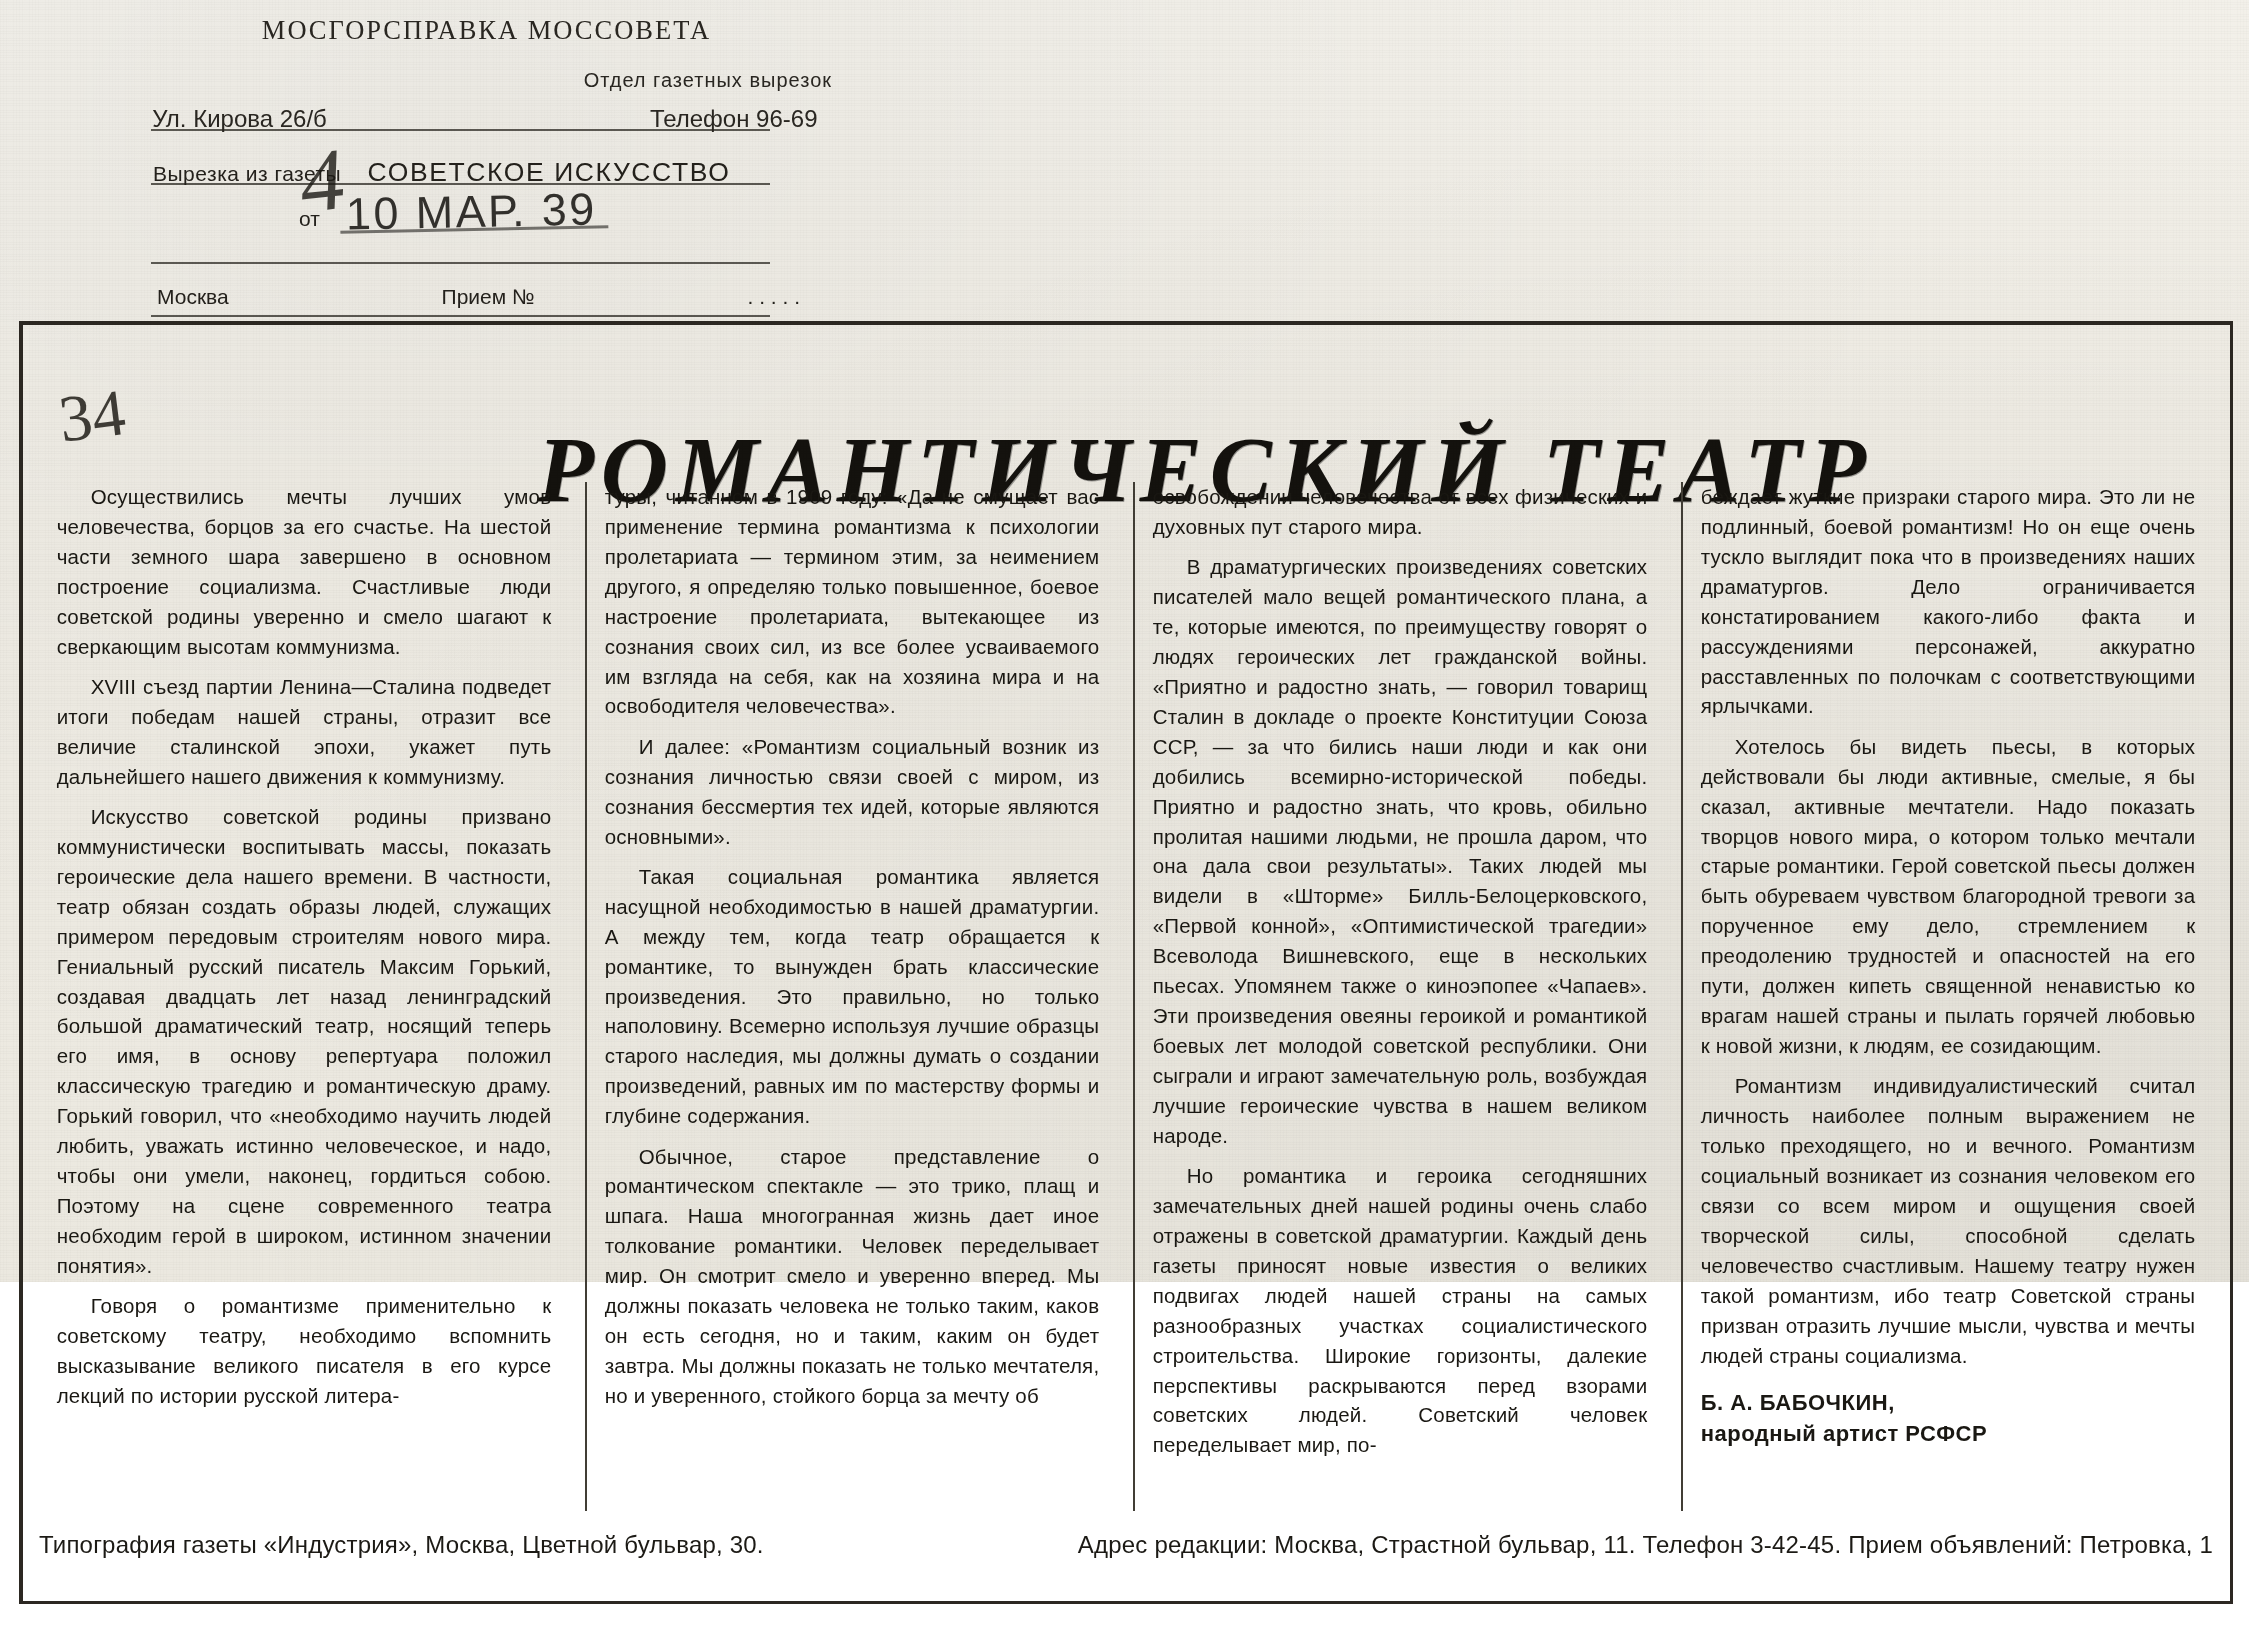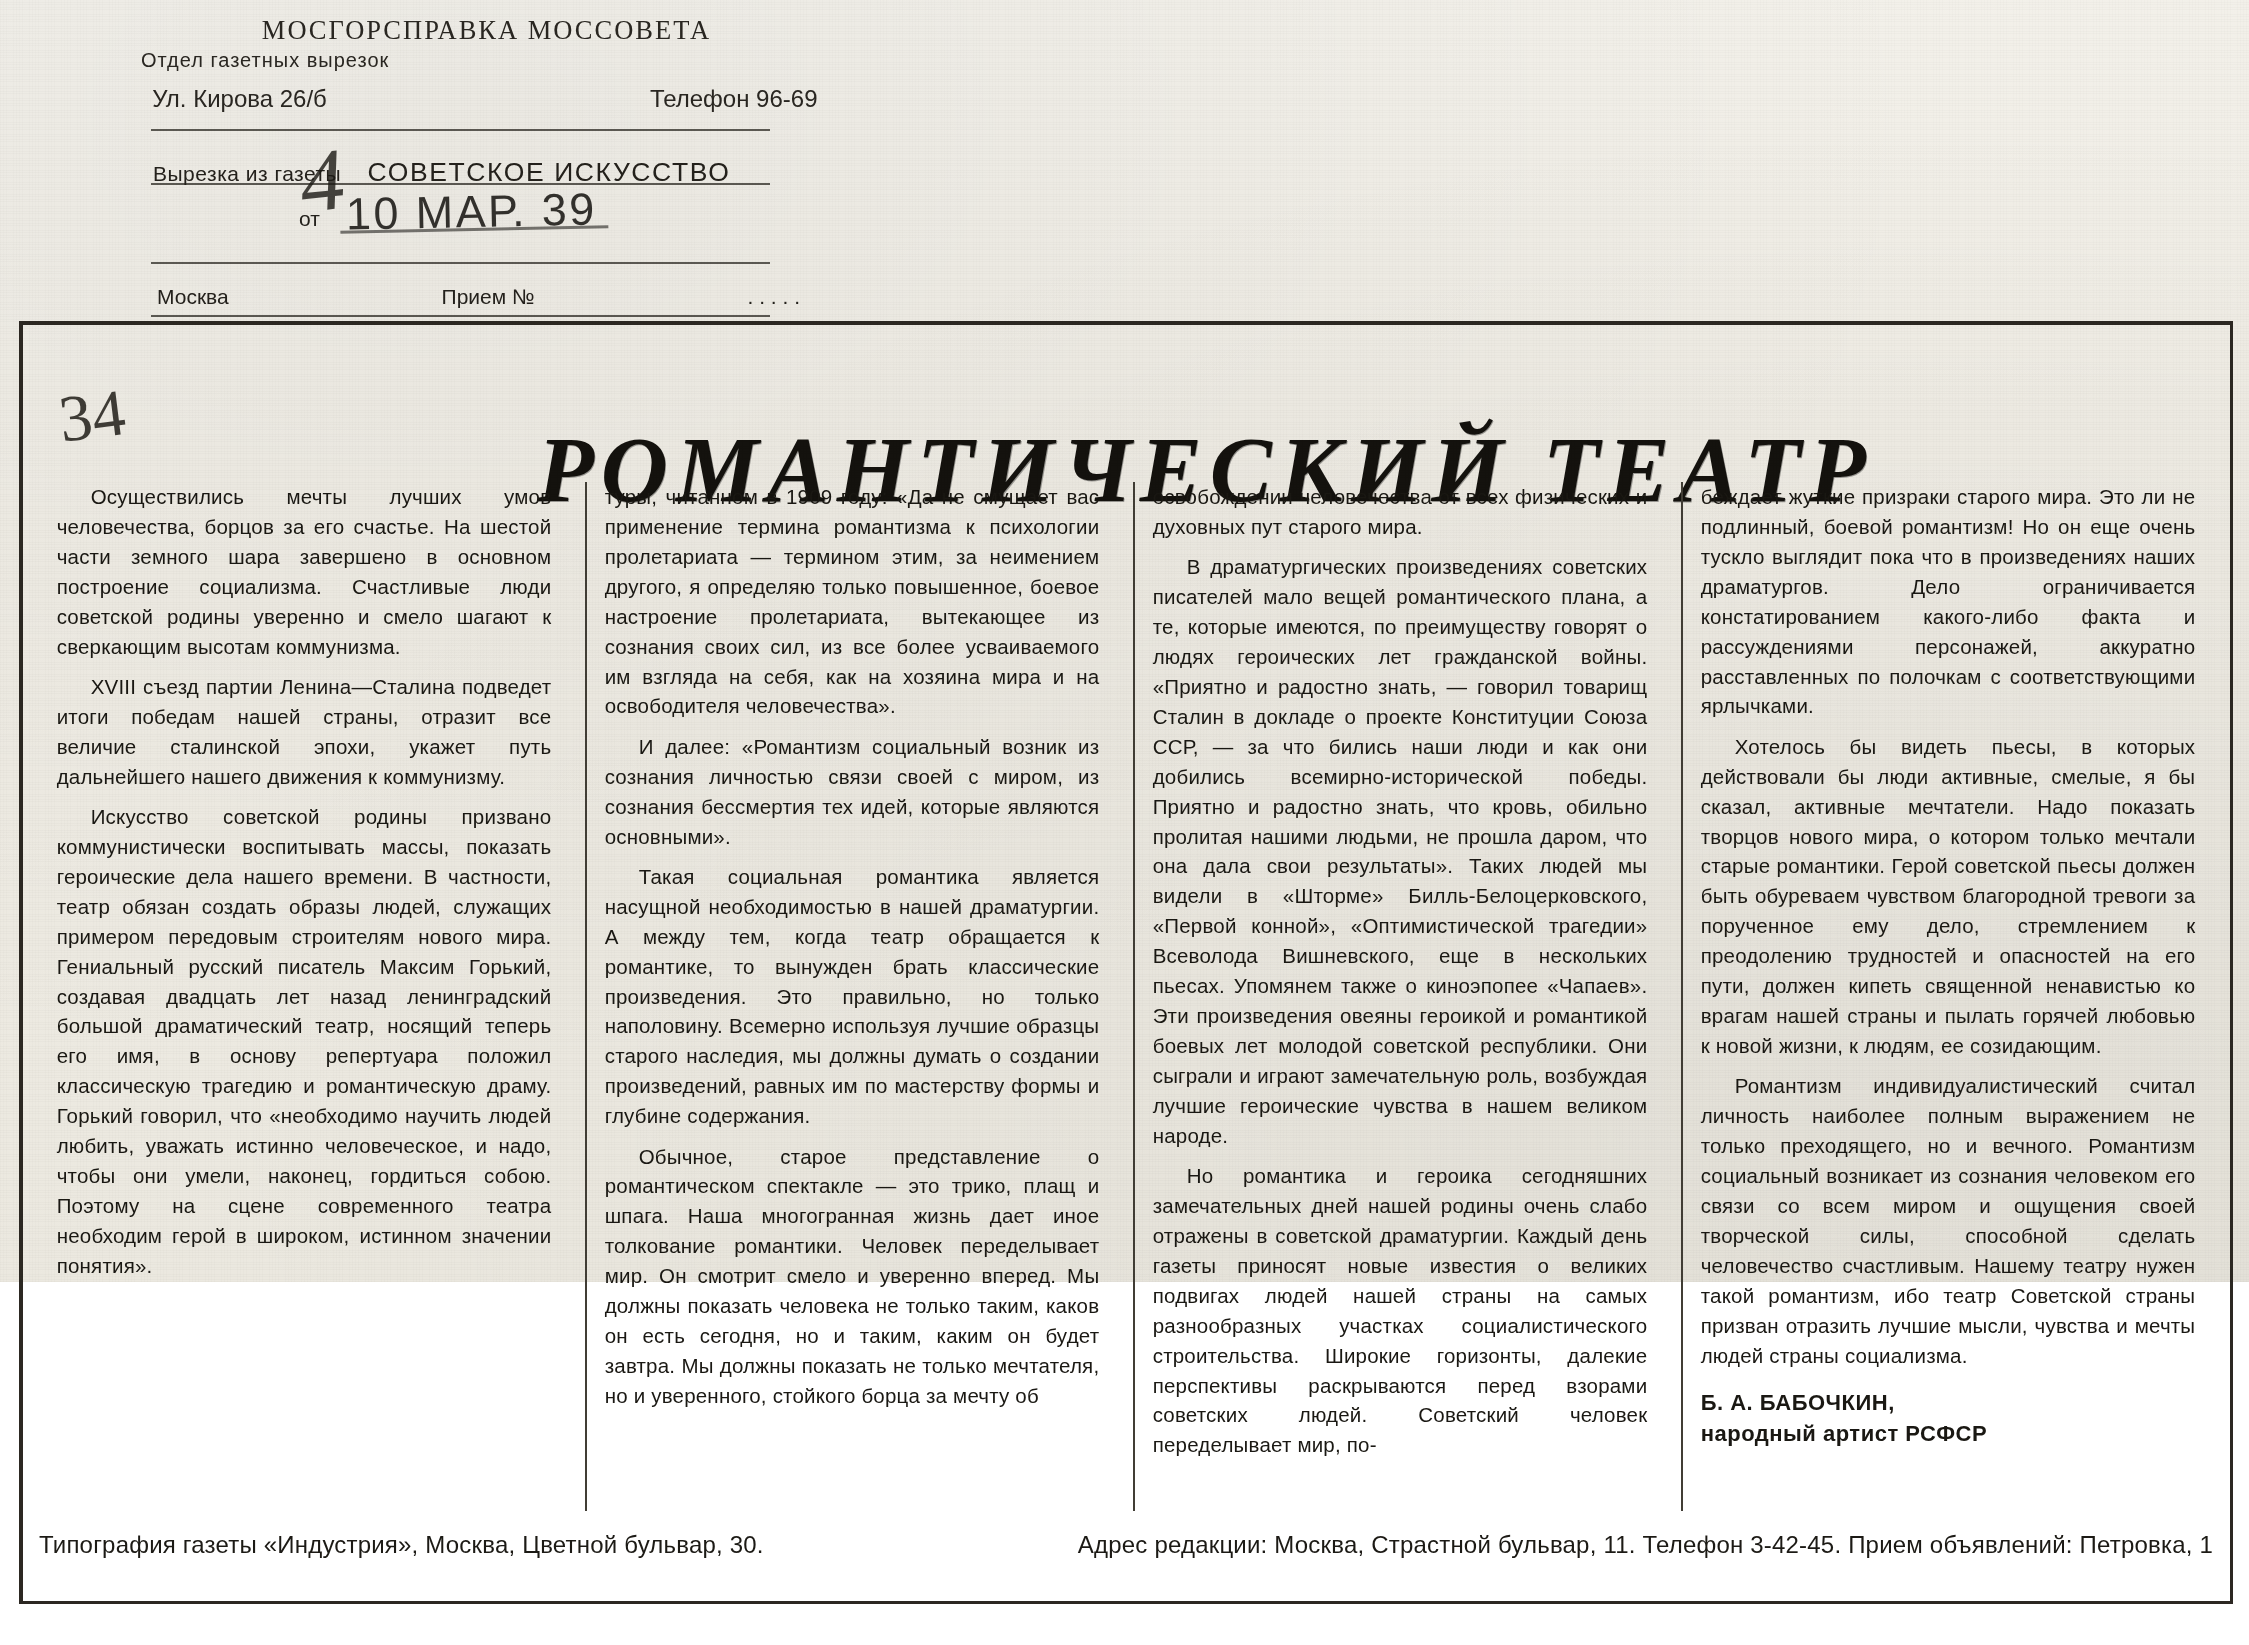--- a/index.html
+++ b/index.html
@@ -43,22 +43,22 @@
   }
   .stamp .l1 {
     font-size: 26.5px;
     letter-spacing: 2px;
     text-align: center;
     font-family: "Liberation Serif", serif;
   }
   .stamp .l2 {
     font-size: 20px;
     letter-spacing: 1px;
-    text-align: left;
-    margin-top: 3px;
+    text-align: right;
+    margin-top: 23px;
     font-family: "Liberation Sans", sans-serif;
   }
   .stamp .l3 {
     font-size: 24px;
     margin-top: 13px;
     display: flex;
     justify-content: space-between;
     padding: 0 14.5px 0 11.2px;
     font-family: "Liberation Sans", sans-serif;
   }
@@ -276,20 +276,21 @@
   <div class="folio">34</div>
 
   <h1 class="headline">РОМАНТИЧЕСКИЙ ТЕАТР</h1>
 
   <div class="columns">
 
     <div class="col">
       <p>Осуществились мечты лучших умов человечества, борцов за его счастье. На шестой части земного шара завершено в основном построение социализма. Счастливые люди советской родины уверенно и смело шагают к сверкающим высотам коммунизма.</p>
       <p>XVIII съезд партии Ленина—Сталина подведет итоги победам нашей страны, отразит все величие сталинской эпохи, укажет путь дальнейшего нашего движения к коммунизму.</p>
       <p>Искусство советской родины призвано коммунистически воспитывать массы, показать героические дела нашего времени. В частности, театр обязан создать образы людей, служащих примером передовым строителям нового мира. Гениальный русский писатель Максим Горький, создавая двадцать лет назад ленинградский большой драматический театр, носящий теперь его имя, в основу репертуара положил классическую трагедию и романтическую драму. Горький говорил, что «необходимо научить людей любить, уважать истинно человеческое, и надо, чтобы они умели, наконец, гордиться собою. Поэтому на сцене современного театра необходим герой в широком, истинном значении понятия».</p>
+      <p>Говоря о романтизме применительно к советскому театру, необходимо вспомнить высказывание великого писателя в его курсе лекций по истории русской литера-</p>
     </div>
 
     <div class="col">
       <p class="noind">туры, читанном в 1909 году: «Да не смущает вас применение термина романтизма к психологии пролетариата — термином этим, за неимением другого, я определяю только повышенное, боевое настроение пролетариата, вытекающее из сознания своих сил, из все более усваиваемого им взгляда на себя, как на хозяина мира и на освободителя человечества».</p>
       <p>И далее: «Романтизм социальный возник из сознания личностью связи своей с миром, из сознания бессмертия тех идей, которые являются основными».</p>
       <p>Такая социальная романтика является насущной необходимостью в нашей драматургии. А между тем, когда театр обращается к романтике, то вынужден брать классические произведения. Это правильно, но только наполовину. Всемерно используя лучшие образцы старого наследия, мы должны думать о создании произведений, равных им по мастерству формы и глубине содержания.</p>
       <p>Обычное, старое представление о романтическом спектакле — это трико, плащ и шпага. Наша многогранная жизнь дает иное толкование романтики. Человек переделывает мир. Он смотрит смело и уверенно вперед. Мы должны показать человека не только таким, каков он есть сегодня, но и таким, каким он будет завтра. Мы должны показать не только мечтателя, но и уверенного, стойкого борца за мечту об</p>
     </div>
 
     <div class="col">

